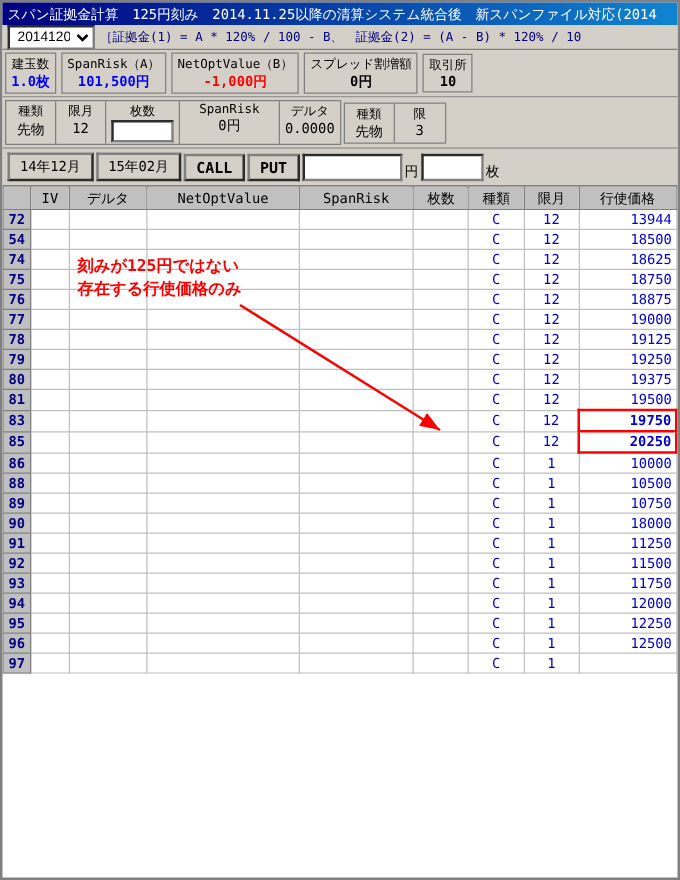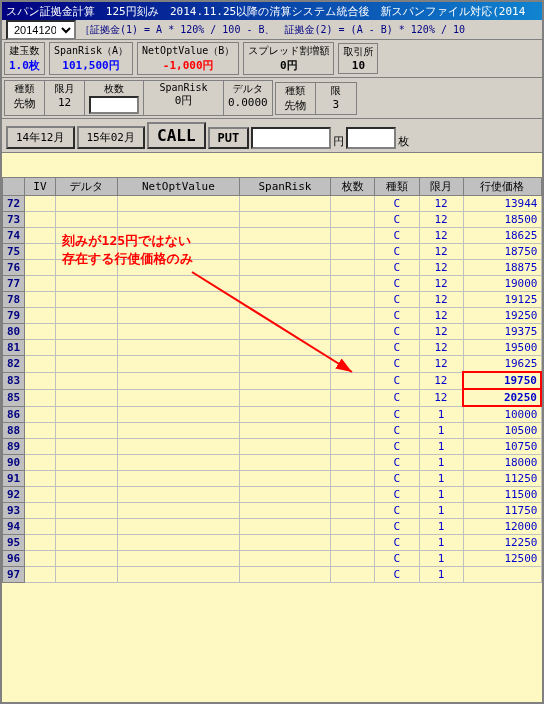--- a/index.html
+++ b/index.html
@@ -8,21 +8,21 @@
       font-size: 11px;
       background: #d4d0c8;
       width: 544px;
       height: 704px;
       overflow: hidden;
     }
     .window {
       width: 544px;
       height: 704px;
       border: 2px solid #808080;
-      background: #fef9c3;
+      background: #ffffff;
       display: flex;
       flex-direction: column;
     }
     .title-bar {
       background: linear-gradient(to right, #000080, #1084d0);
       color: white;
       font-size: 11px;
       padding: 2px 4px;
       display: flex;
       align-items: center;
@@ -121,21 +121,21 @@
       background: #d4d0c8;
       padding: 2px 8px;
       font-size: 11px;
       cursor: pointer;
       font-family: inherit;
     }
     .call-btn {
       border: 2px outset #808080;
       background: #d4d0c8;
       padding: 2px 8px;
-      font-size: 16px;
+      font-size: 12px;
       font-weight: bold;
       cursor: pointer;
       font-family: inherit;
     }
     .put-btn {
       border: 2px outset #808080;
       background: #d4d0c8;
       padding: 2px 8px;
       font-size: 12px;
       font-weight: bold;
@@ -278,21 +278,21 @@
     <button class="date-btn">14年12月</button>
     <button class="date-btn">15年02月</button>
     <button class="call-btn">CALL</button>
     <button class="put-btn">PUT</button>
     <input class="input-field" style="width: 80px;">
     <span>円</span>
     <input class="input-field" style="width: 50px;">
     <span>枚</span>
   </div>
 
-  <div class="table-wrapper" style="flex:1; overflow:hidden; position:relative;margin-top:24px;">
+  <div class="table-wrapper" style="flex:1; overflow:hidden; position:relative;">
     <div class="table-container">
       <table>
         <thead>
           <tr>
             <th></th>
             <th>IV</th>
             <th>デルタ</th>
             <th>NetOptValue</th>
             <th>SpanRisk</th>
             <th>枚数</th>
@@ -307,21 +307,21 @@
               <td></td>
               <td></td>
               <td></td>
               <td></td>
               <td></td>
               <td class="center" style="color: rgb(0, 0, 204);">C</td>
               <td class="center" style="color: rgb(0, 0, 204);">12</td>
               <td style="color: rgb(0, 0, 204);">13944</td>
             </tr>
             <tr>
-              <td class="row-num">73</td>
+              <td class="row-num">54</td>
               <td></td>
               <td></td>
               <td></td>
               <td></td>
               <td></td>
               <td class="center" style="color: rgb(0, 0, 204);">C</td>
               <td class="center" style="color: rgb(0, 0, 204);">12</td>
               <td style="color: rgb(0, 0, 204);">18500</td>
             </tr>
             <tr>
@@ -404,31 +404,20 @@
             <tr>
               <td class="row-num">81</td>
               <td></td>
               <td></td>
               <td></td>
               <td></td>
               <td></td>
               <td class="center" style="color: rgb(0, 0, 204);">C</td>
               <td class="center" style="color: rgb(0, 0, 204);">12</td>
               <td style="color: rgb(0, 0, 204);">19500</td>
-            </tr>
-            <tr>
-              <td class="row-num">82</td>
-              <td></td>
-              <td></td>
-              <td></td>
-              <td></td>
-              <td></td>
-              <td class="center" style="color: rgb(0, 0, 204);">C</td>
-              <td class="center" style="color: rgb(0, 0, 204);">12</td>
-              <td style="color: rgb(0, 0, 204);">19625</td>
             </tr>
             <tr>
               <td class="row-num">83</td>
               <td></td>
               <td></td>
               <td></td>
               <td></td>
               <td></td>
               <td class="center" style="color: rgb(0, 0, 204);">C</td>
               <td class="center" style="color: rgb(0, 0, 204);">12</td>

